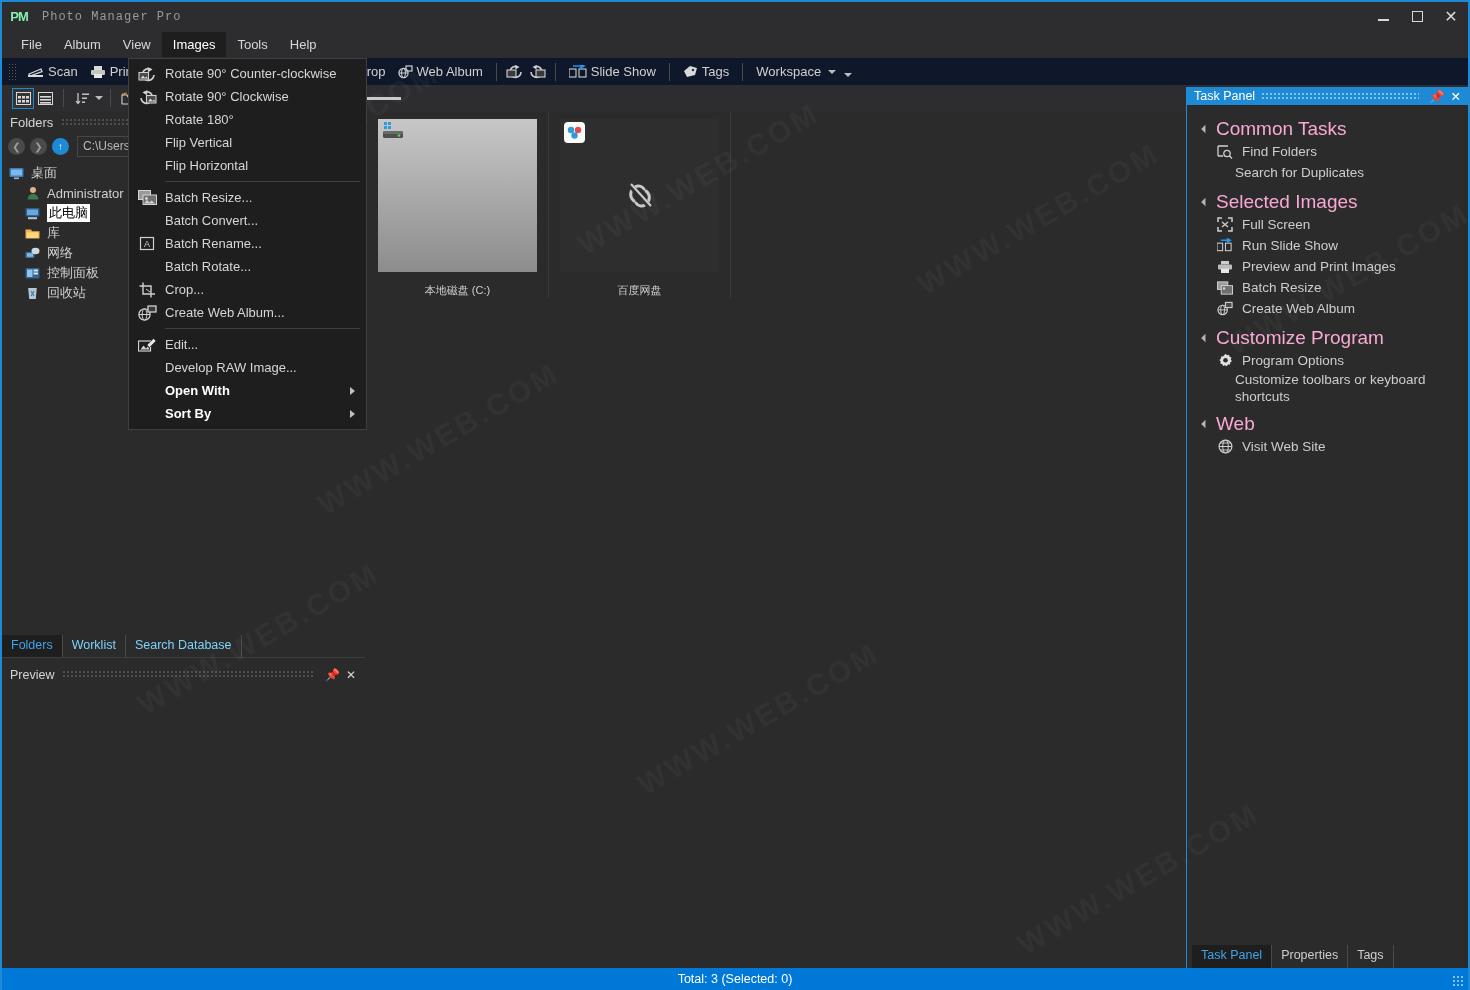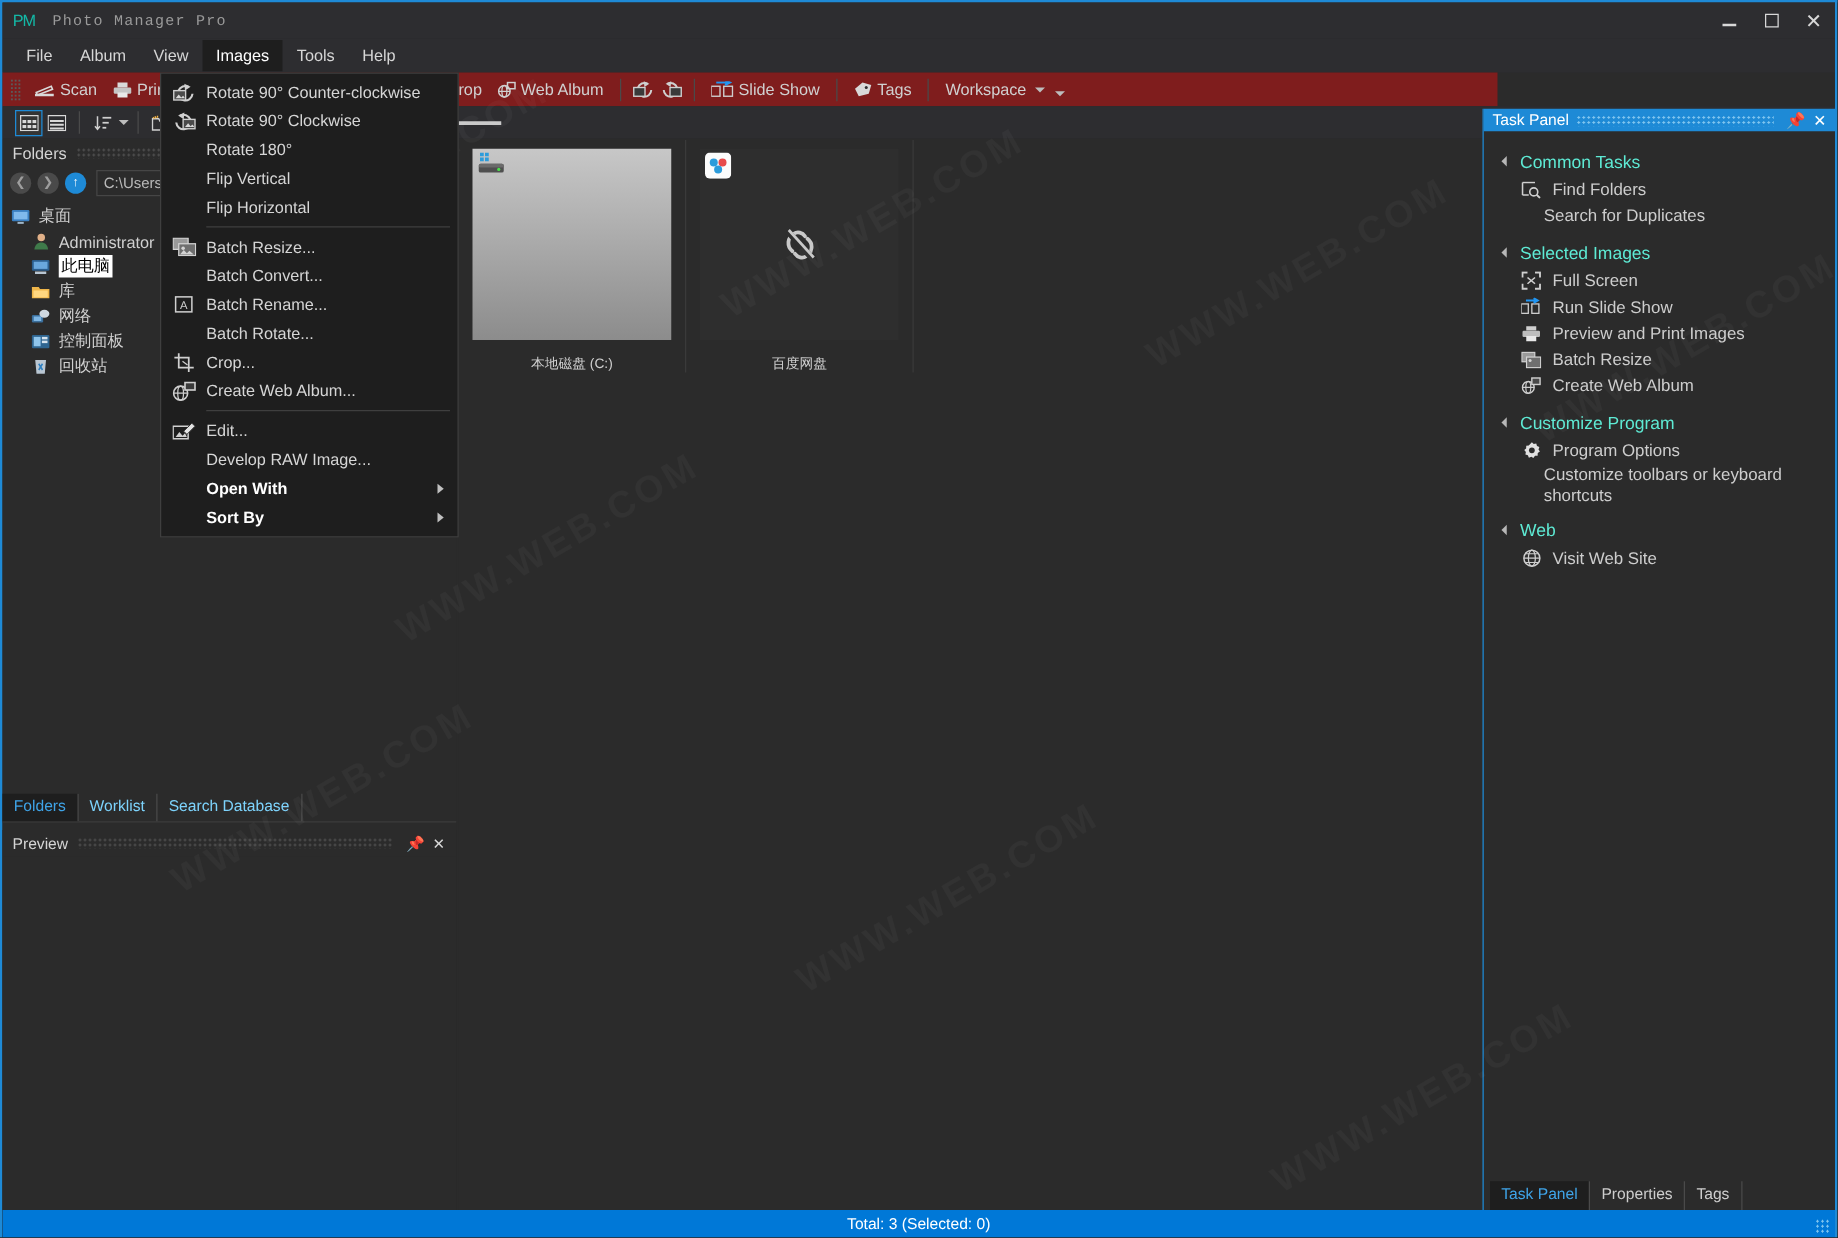--- a/index.html
+++ b/index.html
@@ -22,21 +22,21 @@
 
   
   .titlebar {
     position: absolute; left: 0; top: 0; width: 1466px; height: 29px;
     background: #2d2d30;
     display: flex; align-items: center;
   }
   .logo-box {
     width: 34px; height: 29px;
     display: flex; align-items: center; justify-content: center;
-    color: #14b8a6; font-weight: normal; font-size: 13px;
+    color: #86efac; font-weight: bold; font-size: 13px;
     letter-spacing: -1px;
   }
   .app-title {
     font-family: "Liberation Mono", monospace;
     font-size: 12px; color: #9a9a9a; letter-spacing: 1px;
     margin-left: 6px;
   }
   .win-buttons { margin-left: auto; display: flex; height: 29px; }
   .win-btn {
     width: 34px; height: 29px; display:flex; align-items:center; justify-content:center;
@@ -52,22 +52,22 @@
     background: #2d2d30;
     display: flex; align-items: center; padding-left: 8px;
   }
   .menu-item {
     padding: 5px 11px; font-size: 13px; color: #d6d6d6;
   }
   .menu-item.active { background: #1e1e1e; color: #ffffff; }
 
   
   .toolbar-row1 {
-    position: absolute; left: 0; top: 56px; width: 1196px; height: 27px;
-    background: #7f1d1d; display: flex; align-items: center;
+    position: absolute; left: 0; top: 56px; width: 1466px; height: 27px;
+    background: #0f172a; display: flex; align-items: center;
   }
   .toolbar-row2 {
     position: absolute; left: 0; top: 83px; width: 1466px; height: 26px;
     background: #2d2d30; display: flex; align-items: center;
   }
   .grip {
     width: 9px; height: 18px; margin: 0 4px 0 6px;
     background-image: radial-gradient(#5a5a5a 1px, transparent 1px);
     background-size: 3px 3px;
   }
@@ -175,21 +175,21 @@
     padding: 0 5px 0 7px; color: #ffffff; font-size: 12.5px;
   }
   .task-dots {
     flex: 1; height: 9px; margin: 0 6px;
     background-image: radial-gradient(#7fc4ef 1px, transparent 1px);
     background-size: 4px 4px;
   }
   .task-body { padding-top: 12px; }
   .group-head {
     display: flex; align-items: center; gap: 9px;
-    padding-left: 14px; height: 24px; font-size: 14px; color: #5eead4;
+    padding-left: 14px; height: 24px; font-size: 19px; color: #f9a8d4;
   }
   .tri {
     width: 0; height: 0; border-left: 6px solid #b7b7b7;
     border-bottom: 6px solid transparent; transform: rotate(-45deg) translate(1px,1px);
   }
   .task-link {
     display: flex; align-items: center; gap: 9px;
     padding-left: 30px; min-height: 21px; font-size: 13.5px; color: #cdcdcd;
   }
   .task-link.noicon { padding-left: 48px; }

